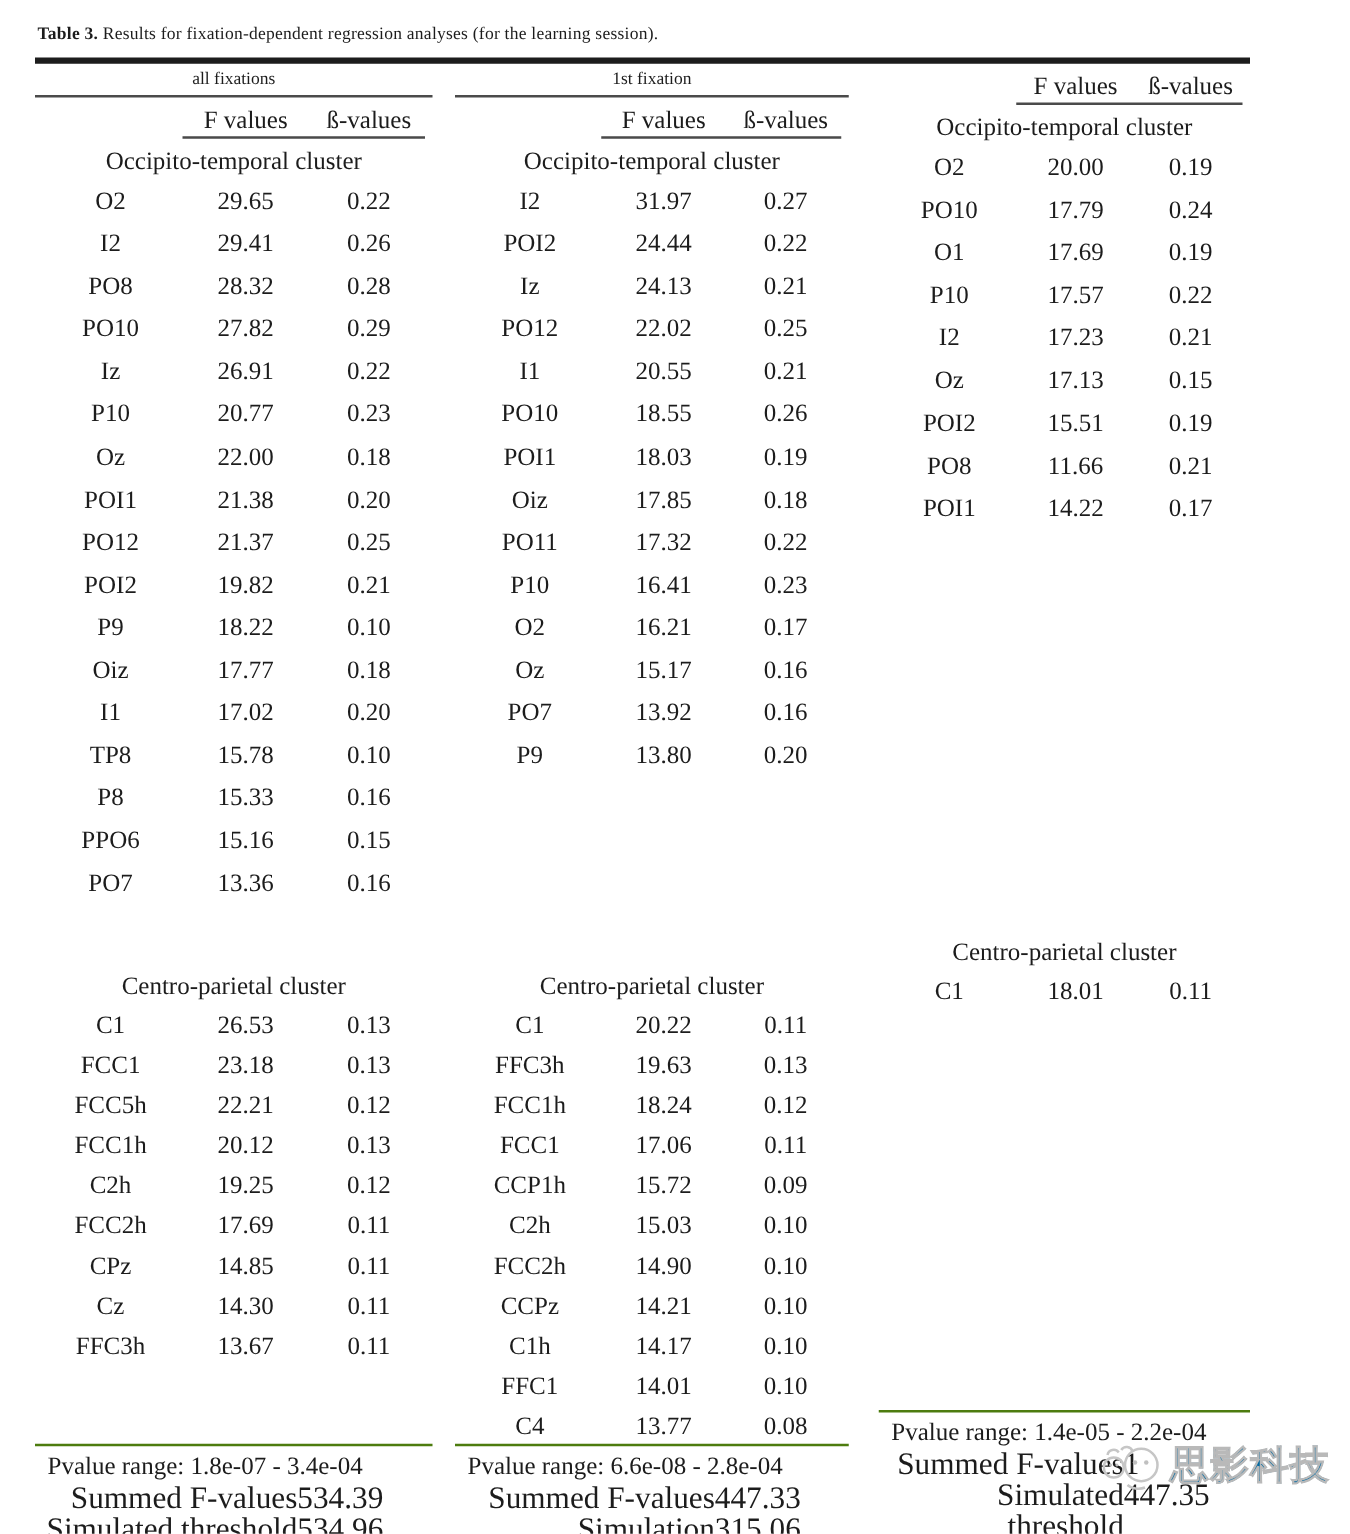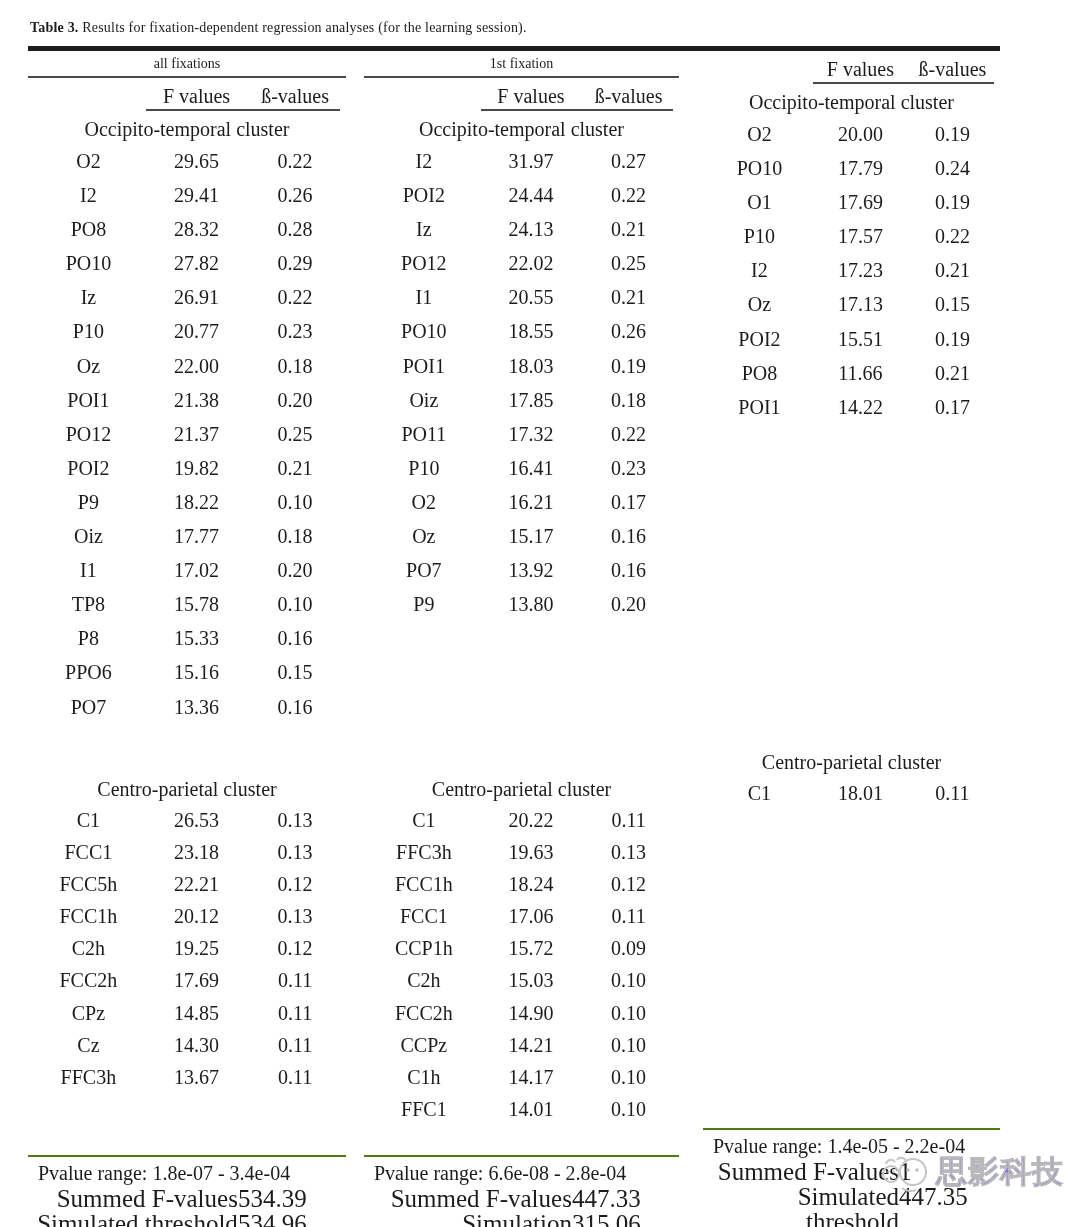--- a/index.html
+++ b/index.html
@@ -38,21 +38,21 @@
   .stat-line .slabel{text-align:right;}
   .stat-line .svalue{padding-right:18px;}
   .stat-line .svalue.obscured{padding-right:60px;}
   .bottom-rule{border-top:2.5px solid #2a2a2a;width:972px;margin-top:2px;}
   .watermark{
     position:absolute;left:882px;top:1150px;display:flex;align-items:center;
     color:#c6c6c6;pointer-events:none;
   }
   .watermark .wm-text{
     font-size:31px;font-weight:bold;letter-spacing:1px;
-    color:#8b5cf6;-webkit-text-stroke:0.8px #b9b9b9;
+    color:#0369a1;-webkit-text-stroke:0.8px #b9b9b9;
   }
   .wm-svg{margin-right:2px;}
 </style>
 </head>
 <body>
 
 <div class="title">
   <span class="tlabel">Table 3.</span>
   <span>Results for fixation-dependent regression analyses (for the learning session).</span>
 </div>
@@ -351,20 +351,25 @@
             </div>
             <div class="row">
               <span class="cell c0">C1h</span>
               <span class="cell c1">14.17</span>
               <span class="cell c2">0.10</span>
             </div>
             <div class="row">
               <span class="cell c0">FFC1</span>
               <span class="cell c1">14.01</span>
               <span class="cell c2">0.10</span>
+            </div>
+            <div class="row">
+              <span class="cell c0">C4</span>
+              <span class="cell c1">13.77</span>
+              <span class="cell c2">0.08</span>
             </div>
           </div>
       </div>
       <div class="footer">
         <div class="pvalue-line">Pvalue range: 6.6e-08 - 2.8e-04</div>
         <div class="stat-line">
           <span class="slabel">Summed F-values</span>
           <span class="svalue">447.33</span>
         </div>
         <div class="stat-line">

